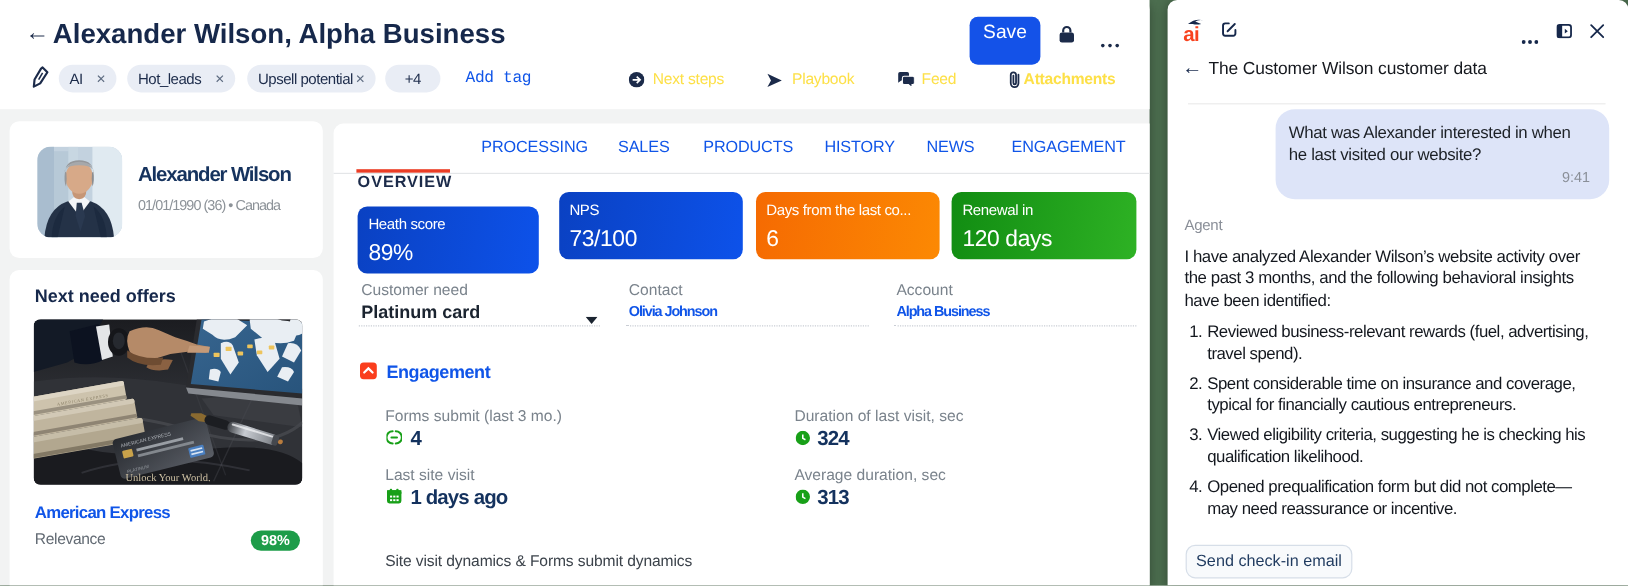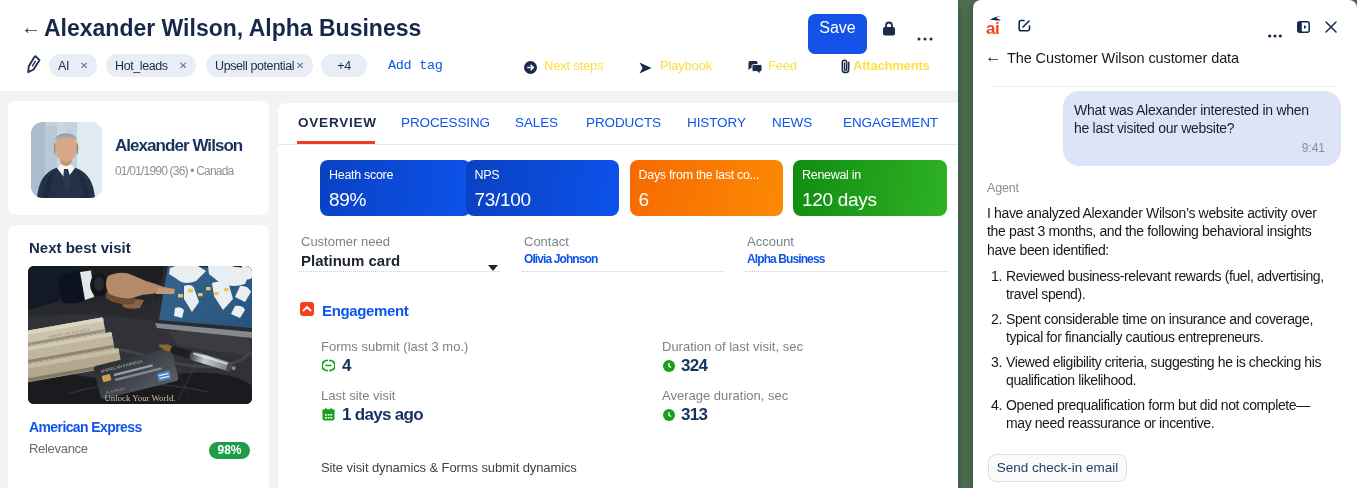--- a/index.html
+++ b/index.html
@@ -39,21 +39,21 @@
 .tab { top:115px; font-size:13.5px; letter-spacing:-0.1px; color:#1055e8; font-weight:normal; }
 .tab.active { letter-spacing:0.8px; font-weight:bold; }
 .tab.active { color:#1c2b4a; }
 #tabUnderline { left:297px; top:140.5px; width:78px; height:3px; background:#eb3d25; }
 #tabDivider { left:278px; top:143.5px; width:680px; height:1px; background:#e4e6e8; }
 
 
 .tile { top:160px; width:151px; height:56px; border-radius:8px; color:#fff; }
 .tileLabel { position:absolute; left:9px; top:8px; font-size:12.5px; letter-spacing:-0.3px; }
 .tileValue { position:absolute; left:9px; top:29px; font-size:19px; letter-spacing:-0.3px; }
-#tile1 { left:320px; background:linear-gradient(100deg,#0a41c2,#0d52ea); }
+#tile1 { left:298px; background:linear-gradient(100deg,#0a41c2,#0d52ea);margin-top:12px; }
 #tile2 { left:465.5px; width:153px; background:linear-gradient(100deg,#0a41c2,#0d52ea); }
 #tile3 { left:629.5px; width:153.5px; background:linear-gradient(100deg,#f56a02,#fc8903); }
 #tile4 { left:793px; width:154px; background:linear-gradient(100deg,#118c12,#2eb224); }
 
 
 .fieldLabel { font-size:13px; color:#7a838c; }
 .fieldValue { font-size:15px; color:#1b2430; font-weight:bold; }
 .linkValue { font-size:12px; color:#1055e8; font-weight:bold; letter-spacing:-0.9px; }
 .dotline { border-bottom:1px dotted #c9cdd4; }
 
@@ -168,21 +168,21 @@
 <ellipse cx="35" cy="26" rx="11.5" ry="13.5" fill="#d7a988"></ellipse>
 <path d="M23 24 Q22.5 11.5 35 11.5 Q47.5 11.5 47 24 L47 20 Q45.5 14.5 39.5 14 Q35.5 13.5 30.5 14 Q24.5 15 23 20 Z" fill="#95979a"></path>
 <path d="M23.2 21 Q22 29 24 33.5 Q25 27 24.3 22 Z" fill="#95979a"></path>
 <path d="M46.8 21 Q48 29 46 33.5 Q45 27 45.7 22 Z" fill="#8b8d90"></path>
 <path d="M23.5 19 Q27.5 12.8 35 12.8 Q43.5 12.8 46.5 19 Q43.5 15.8 35 15.8 Q26.5 15.8 23.5 19 Z" fill="#a6a8ab"></path>
 </svg>
 </div>
 <div id="profName" class="abs">Alexander Wilson</div>
 <div id="profSub" class="abs">01/01/1990 (36) • Canada</div>
 
-<div id="offersTitle" class="abs">Next best visit</div>
+<div id="offersTitle" class="abs">Next need offers</div>
 <div id="offersImg" class="abs">
 <svg width="224" height="138" viewBox="0 0 224 138">
 <defs>
 <linearGradient id="bgg" x1="0" y1="0" x2="0" y2="1">
 <stop offset="0" stop-color="#1b1c20"></stop>
           <stop offset="0.5" stop-color="#2e3035"></stop>
           <stop offset="1" stop-color="#141519"></stop>
 </linearGradient>
 <linearGradient id="scr" x1="0" y1="0" x2="1" y2="1">
 <stop offset="0" stop-color="#37658f"></stop>
@@ -274,21 +274,21 @@
 <circle cx="206" cy="90" r="2" fill="#b87c3e"></circle>
 <rect x="163" y="87" width="36" height="1.6" rx="0.8" fill="#eceef0" opacity="0.8"></rect>
 </g>
 <text x="112" y="135" font-size="8.8" fill="#cfc2a4" text-anchor="middle" font-family="Liberation Serif">Unlock Your World.</text>
 </svg>
 </div>
 <div id="amex" class="abs">American Express</div>
 <div id="relevance" class="abs">Relevance</div>
 <div id="relPill" class="abs">98%</div>
 
-<div class="abs tab active" style="left:298px;">OVERVIEW</div>
+<div class="abs tab active" style="left:298px;margin-top:29px;">OVERVIEW</div>
 <div class="abs tab" style="left:401px;">PROCESSING</div>
 <div class="abs tab" style="left:515px;">SALES</div>
 <div class="abs tab" style="left:586px;">PRODUCTS</div>
 <div class="abs tab" style="left:687px;">HISTORY</div>
 <div class="abs tab" style="left:772px;">NEWS</div>
 <div class="abs tab" style="left:843px;">ENGAGEMENT</div>
 <div id="tabUnderline" class="abs"></div>
 <div id="tabDivider" class="abs"></div>
 
 <div id="tile1" class="abs tile">

